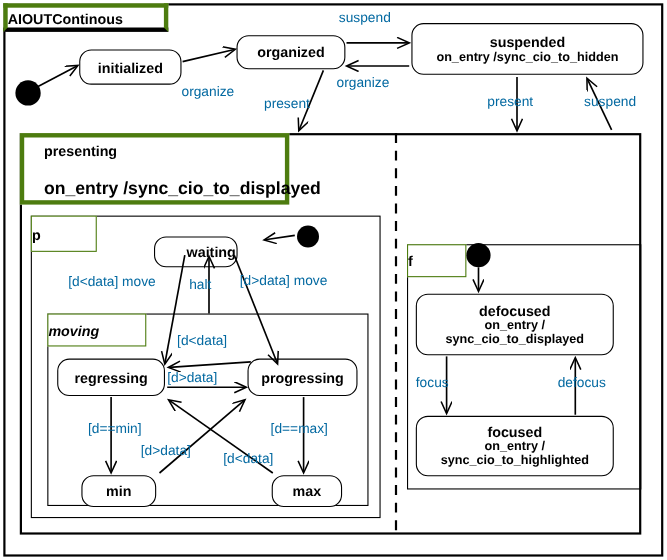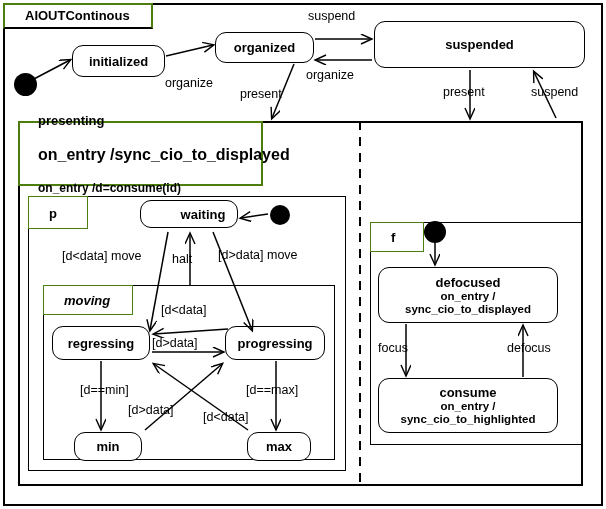--- a/index.html
+++ b/index.html
@@ -5,37 +5,37 @@
   html,body{margin:0;padding:0;background:#ffffff;}
   body{font-family:"Liberation Sans","DejaVu Sans",sans-serif;}
   #canvas{position:relative;width:606px;height:509px;background:#ffffff;overflow:hidden;}
   svg.layer{position:absolute;left:0;top:0;width:606px;height:509px;pointer-events:none;}
 
   
   .frame{position:absolute;border:2px solid #000;background:transparent;box-sizing:border-box;}
   .region{position:absolute;border:1.5px solid #000;background:transparent;box-sizing:border-box;}
 
   
-  .tab{position:absolute;background:#fff;border:2px solid #4d7c0f;box-sizing:border-box;
-       display:flex;align-items:flex-start;padding:3px 8px 2px 20px;}
+  .tab{position:absolute;background:#fff;border:4px solid #4d7c0f;box-sizing:border-box;
+       display:flex;align-items:flex-start;padding:3px 8px 2px 0;}
   .tab.thin{border-width:1.5px;}
   .tab-text{font-weight:bold;font-size:13px;color:#000;line-height:15px;white-space:pre;}
 
   
   .state{position:absolute;border:1.6px solid #000;border-radius:11px;background:#fff;
          box-sizing:border-box;display:flex;flex-direction:column;align-items:center;
          justify-content:center;text-align:center;color:#000;}
   .state .name{font-weight:bold;font-size:13px;line-height:15px;white-space:nowrap;}
   .state .act{font-weight:bold;font-size:11.5px;line-height:13px;white-space:nowrap;}
 
   
   .initial{position:absolute;background:#000;border-radius:50%;}
 
   
-  .tl{position:absolute;font-size:12.5px;color:#000000;white-space:nowrap;line-height:14px;}
+  .tl{position:absolute;font-size:12.5px;color:#0369a1;white-space:nowrap;line-height:14px;}
 </style>
 </head>
 <body>
 
 <div id="canvas">
 
   <div class="frame" style="left:3px;top:3px;width:600px;height:503px;"></div>
 
   <div class="tab" style="left:3px;top:3px;width:150px;height:26px;border-bottom-color:#000;">
     <span class="tab-text">AIOUTContinous</span>
@@ -44,42 +44,42 @@
   <div class="state" style="left:72px;top:45px;width:93px;height:32px;">
     <span class="name">initialized</span>
   </div>
 
   <div class="state" style="left:215px;top:32px;width:99px;height:31px;">
     <span class="name">organized</span>
   </div>
 
   <div class="state" style="left:374px;top:21px;width:211px;height:47px;">
     <span class="name">suspended</span>
+    <span class="act">on_entry /sync_cio_to_hidden</span>
   </div>
 
   <div class="initial" style="left:14px;top:73px;width:23px;height:23px;"></div>
 
   <div class="frame" style="left:18px;top:121px;width:565px;height:365px;"></div>
 
   <div class="tab" style="left:18px;top:121px;width:245px;height:65px;flex-direction:column;justify-content:center;padding-left:18px;gap:19px;">
     <span class="tab-text">presenting</span>
     <span class="tab-text" style="font-size:16px;">on_entry /sync_cio_to_displayed</span>
-    <span class="tab-text" style="font-size:12px;">on_entry /d=consume(id)</span>
   </div>
 
   <svg class="layer">
     <line x1="360" y1="121" x2="360" y2="486" stroke="#000" stroke-width="2" stroke-dasharray="9,7"></line>
   </svg>
 
   <div class="region" style="left:28px;top:196px;width:318px;height:275px;"></div>
   <div class="tab thin" style="left:28px;top:196px;width:60px;height:33px;align-items:center;">
     <span class="tab-text">p</span>
   </div>
 
-  <div class="state" style="left:140px;top:200px;width:98px;height:28px;padding-left:28px;">
+  <div class="state" style="left:140px;top:215px;width:76px;height:28px;padding-left:28px;">
     <span class="name">waiting</span>
   </div>
 
   <div class="initial" style="left:270px;top:205px;width:20px;height:20px;"></div>
 
   <div class="region" style="left:43px;top:285px;width:292px;height:175px;"></div>
   <div class="tab thin" style="left:43px;top:285px;width:90px;height:30px;align-items:center;font-style:italic;">
     <span class="tab-text">moving</span>
   </div>
 
@@ -106,21 +106,21 @@
 
   <div class="initial" style="left:424px;top:221px;width:22px;height:22px;"></div>
 
   <div class="state" style="left:378px;top:267px;width:180px;height:56px;">
     <span class="name">defocused</span>
     <span class="act">on_entry /</span>
     <span class="act">sync_cio_to_displayed</span>
   </div>
 
   <div class="state" style="left:378px;top:378px;width:180px;height:55px;">
-    <span class="name">consume</span>
+    <span class="name">focused</span>
     <span class="act">on_entry /</span>
     <span class="act">sync_cio_to_highlighted</span>
   </div>
 
   <svg class="layer">
     <defs>
       <marker id="ah" markerWidth="14" markerHeight="14" refX="11" refY="5" orient="auto" markerUnits="userSpaceOnUse">
         <path d="M1,0 L12,5 L1,10" fill="none" stroke="#000" stroke-width="1.4"></path>
       </marker>
     </defs>

